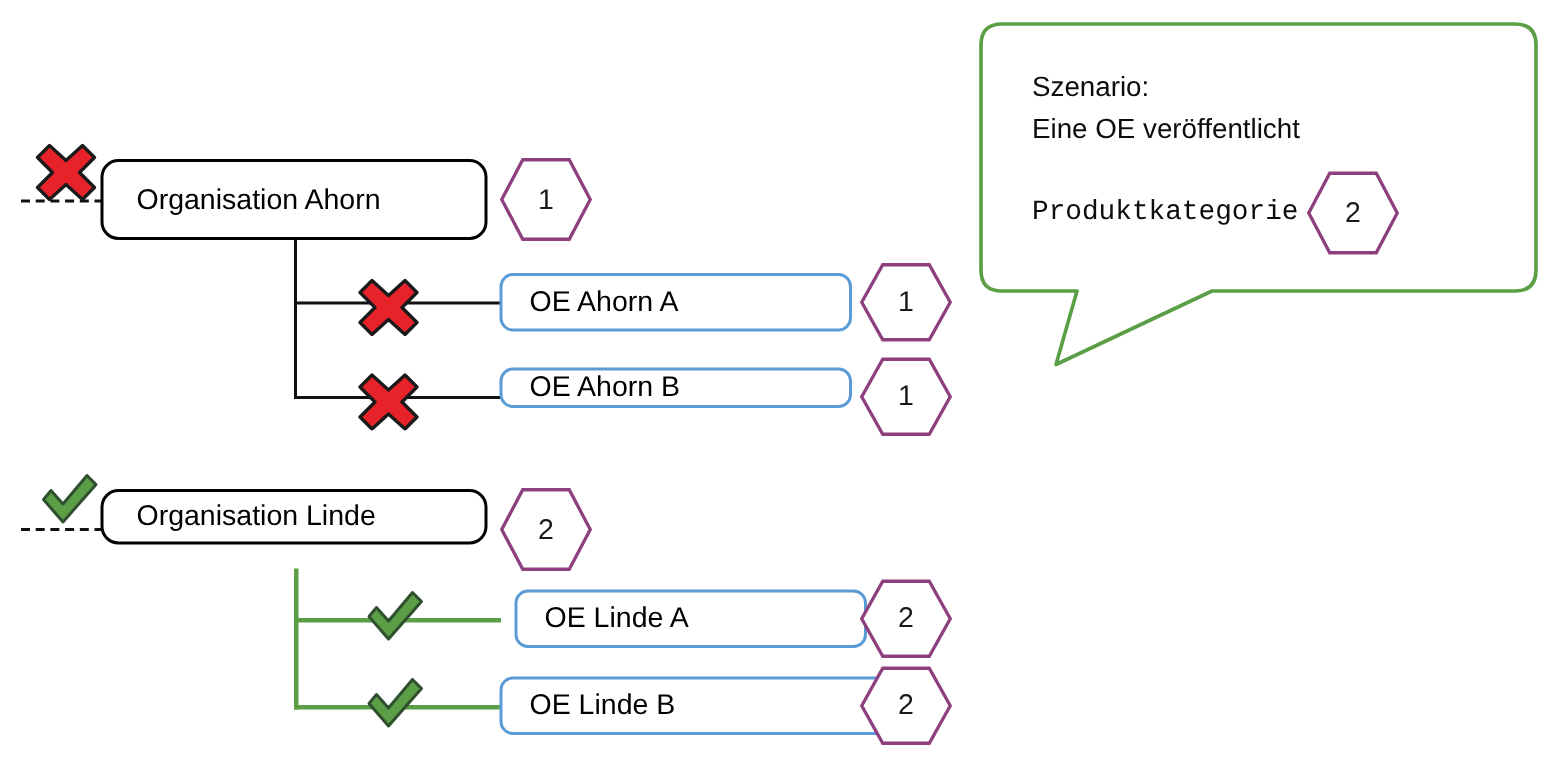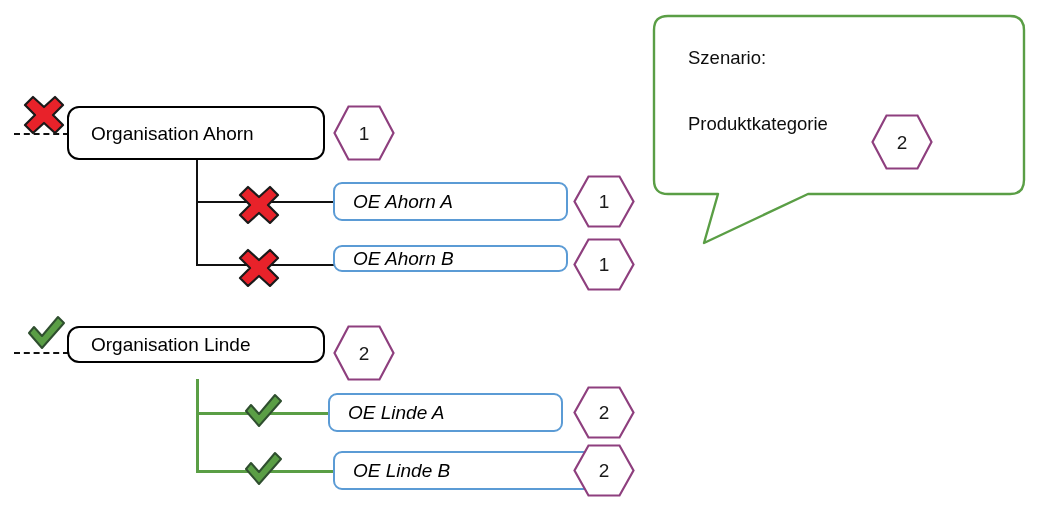--- a/index.html
+++ b/index.html
@@ -37,21 +37,20 @@
   .node.org {
     border: 2.5px solid #000000;
     border-radius: 12px;
   }
   .node.oe {
     border: 2px solid #5b9bd5;
     border-radius: 9px;
   }
   .node.oe .node-label {
     padding-left: 18px;
-    font-style: italic;
   }
 
   
   .hex {
     position: absolute;
     display: flex;
     align-items: center;
     justify-content: center;
   }
   .hex svg {
@@ -205,21 +204,21 @@
       <polygon points="5,20 10,14 18,23 34,4 40,10 18,35" fill="#5a9e45" stroke="#2f4f2f" stroke-width="2" stroke-linejoin="round"></polygon>
     </svg>
   </div>
 
   <div class="mark" style="left:241px; top:449px; width:44px; height:40px;">
     <svg width="44" height="40" viewBox="0 0 44 40">
       <polygon points="5,20 10,14 18,23 34,4 40,10 18,35" fill="#5a9e45" stroke="#2f4f2f" stroke-width="2" stroke-linejoin="round"></polygon>
     </svg>
   </div>
 
-  <div class="node oe" style="left:328px; top:393px; width:235px; height:39px;">
+  <div class="node oe" style="left:343px; top:393px; width:235px; height:39px;">
     <span class="node-label">OE Linde A</span>
   </div>
   <div class="hex" style="left:573px; top:386px; width:62px; height:53px;">
     <svg width="62" height="53" viewBox="0 0 62 53">
       <polygon points="15.5,1.5 46.5,1.5 60.5,26.5 46.5,51.5 15.5,51.5 1.5,26.5" fill="#ffffff" stroke="#8e3f7e" stroke-width="2.2" stroke-linejoin="miter"></polygon>
     </svg>
     <span class="hex-num">2</span>
   </div>
 
   <div class="node oe" style="left:333px; top:451px; width:282px; height:39px;">
@@ -233,21 +232,22 @@
   </div>
 
   <div class="bubble" style="left:652px; top:14px; width:384px; height:240px;">
     <svg width="384" height="240" viewBox="0 0 384 240">
       <path d="M 16,2 L 358,2 Q 372,2 372,16 L 372,166 Q 372,180 358,180
                L 156,180 L 52,229 L 66,180 L 16,180 Q 2,180 2,166
                L 2,16 Q 2,2 16,2 Z" fill="#ffffff" stroke="#5a9e45" stroke-width="2.4" stroke-linejoin="round" stroke-linecap="round"></path>
     </svg>
 
     <div class="bubble-text" style="left:36px; top:30px;">Szenario:</div>
-    <div class="bubble-text" style="left:36px; top:96px;">Produktkategorie</div>
+    <div class="bubble-text" style="left:36px; top:58px;">Eine OE veröffentlicht</div>
+    <div class="bubble-text" style="left:36px; top:114px;font-family:Liberation Mono, monospace;">Produktkategorie</div>
 
     <div class="hex" style="left:219px; top:100px; width:62px; height:56px;">
       <svg width="62" height="56" viewBox="0 0 62 56">
         <polygon points="15.5,1.5 46.5,1.5 60.5,28 46.5,54.5 15.5,54.5 1.5,28" fill="#ffffff" stroke="#8e3f7e" stroke-width="2.2" stroke-linejoin="miter"></polygon>
       </svg>
       <span class="hex-num">2</span>
     </div>
   </div>
 
 </div>

